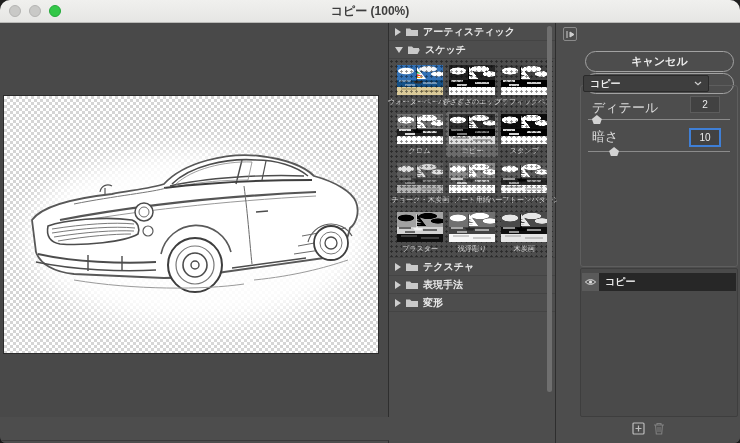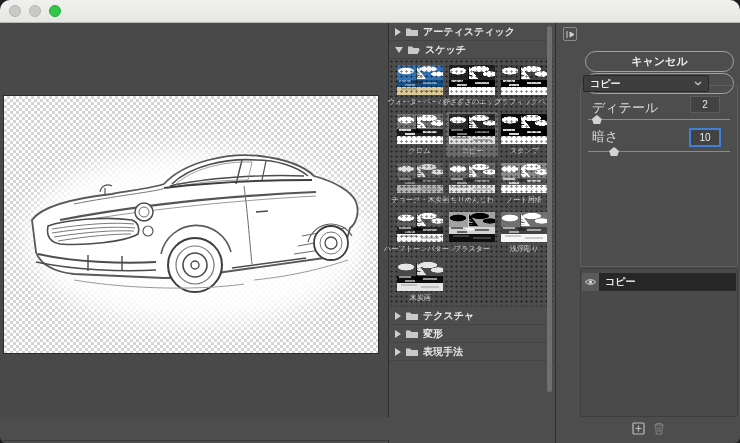--- a/index.html
+++ b/index.html
@@ -93,20 +93,21 @@
       </symbol>
     </defs>
   </svg>
 
   <div class="titlebar">
     <div class="tl-group">
       <span class="tl gray"></span>
       <span class="tl gray"></span>
       <span class="tl green"></span>
     </div>
+    <span class="title">コピー (100%)</span>
   </div>
 
   <div class="preview">
     <div class="canvas">
       <svg viewBox="0 0 374 257">
         <defs>
             <filter id="soft" x="-30%" y="-30%" width="160%" height="160%">
               <feGaussianBlur stdDeviation="12"></feGaussianBlur>
             </filter>
           </defs>
@@ -237,28 +238,20 @@
           <div class="tlabel">スタンプ</div>
         </div>
       <div class="cell f7">
           <div class="thumb">
             <svg>
               <use href="#boatscene"></use>
             </svg>
           </div>
           <div class="tlabel">チョーク・木炭画</div>
         </div>
-      <div class="cell f8">
-          <div class="thumb">
-            <svg>
-              <use href="#boatscene"></use>
-            </svg>
-          </div>
-          <div class="tlabel">ちりめんじわ</div>
-        </div>
       <div class="cell f9">
           <div class="thumb">
             <svg>
               <use href="#boatscene"></use>
             </svg>
           </div>
           <div class="tlabel">ノート用紙</div>
         </div>
       <div class="cell f10">
           <div class="thumb">
@@ -299,28 +292,28 @@
       <svg width="12" height="9">
           <path d="M0,1.5 L4,1.5 L5.5,3 L12,3 L12,9 L0,9 Z" fill="#c9c9c9"></path>
         </svg>
       <span class="catlabel">テクスチャ</span>
     </div>
     <div class="catrow">
       <span class="tri right"></span>
       <svg width="12" height="9">
           <path d="M0,1.5 L4,1.5 L5.5,3 L12,3 L12,9 L0,9 Z" fill="#c9c9c9"></path>
         </svg>
-      <span class="catlabel">変形</span>
+      <span class="catlabel">表現手法</span>
     </div>
     <div class="catrow">
       <span class="tri right"></span>
       <svg width="12" height="9">
           <path d="M0,1.5 L4,1.5 L5.5,3 L12,3 L12,9 L0,9 Z" fill="#c9c9c9"></path>
         </svg>
-      <span class="catlabel">表現手法</span>
+      <span class="catlabel">変形</span>
     </div>
 
     <div class="vscroll"></div>
   </div>
 
   <div class="rightpanel">
 
     <div class="togglebtn">
       <svg width="9" height="9">
           <path d="M1,1 v7 M8,4.5 L4,2 v5 z" stroke="#cfcfcf" stroke-width="1" fill="#cfcfcf"></path>

